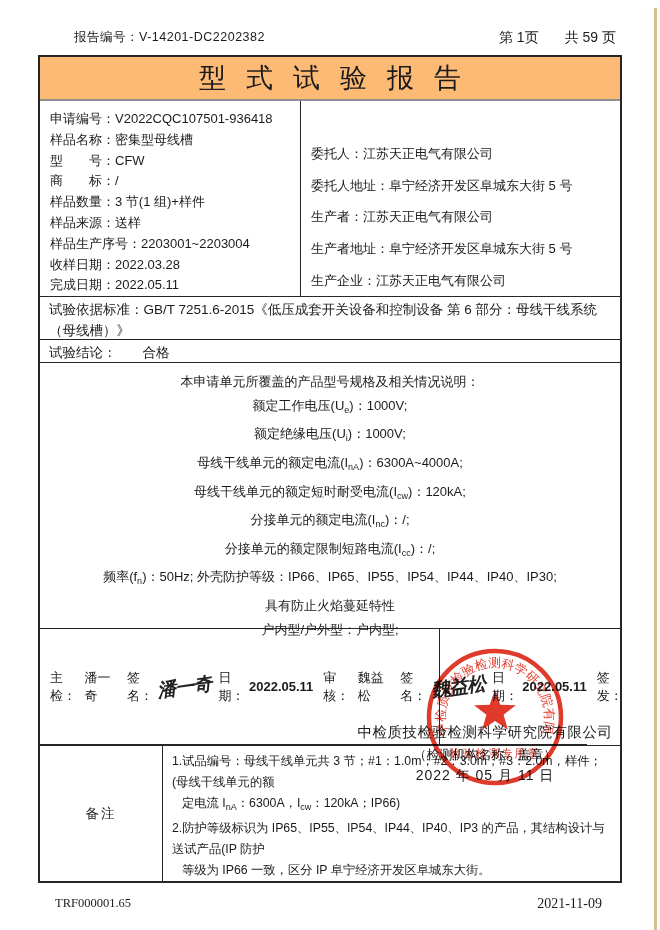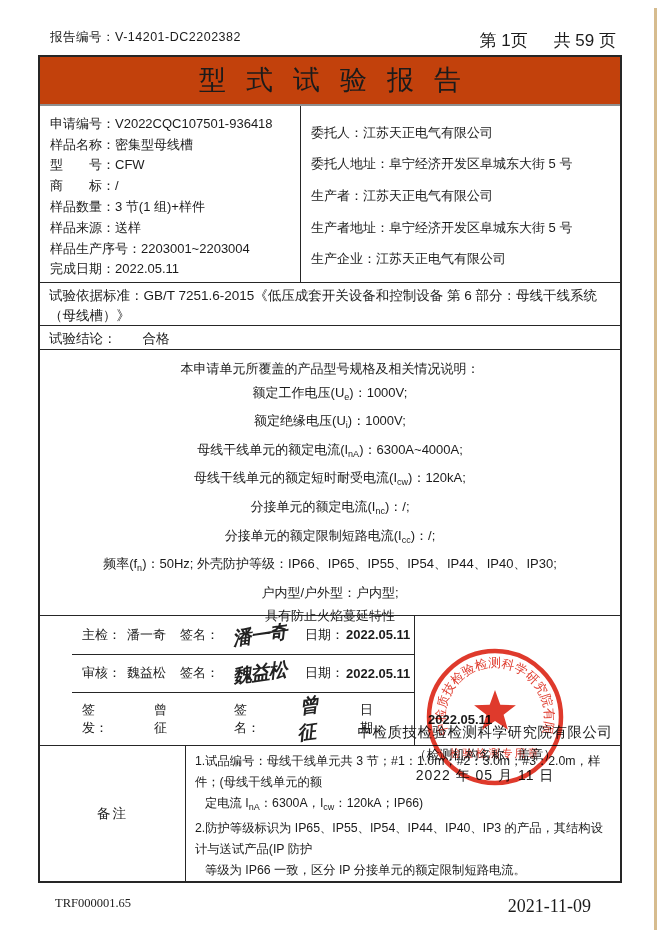--- a/index.html
+++ b/index.html
@@ -2,73 +2,73 @@
 <html><head>
 <meta charset="utf-8">
 <style>
   html,body{margin:0;padding:0;}
   body{
     width:660px;height:930px;position:relative;background:#ffffff;
     font-family:"Liberation Sans","DejaVu Sans",sans-serif;
     color:#1b1b1b;overflow:hidden;
   }
   
-  .hdr{position:absolute;top:29px;left:50px;font-size:12.5px;letter-spacing:.5px;}
-  .hdr-right{position:absolute;top:29px;right:44px;font-size:17px;display:flex;gap:26px;}
+  .hdr{position:absolute;top:29px;left:74px;font-size:12.5px;letter-spacing:.5px;}
+  .hdr-right{position:absolute;top:29px;right:44px;font-size:14px;display:flex;gap:26px;}
   
   .edge-strip{position:absolute;top:8px;right:3px;width:3px;height:922px;background:#d6bc8f;}
   
   .doc{position:absolute;left:38px;top:55px;width:584px;height:828px;
        border:2px solid #262626;box-sizing:border-box;background:#fff;
        display:flex;flex-direction:column;}
   .row{box-sizing:border-box;}
-  .title-row{height:55px;background:#c2410c;border-bottom:2px solid #8f8f8f;
+  .title-row{height:55px;background:#fdba74;border-bottom:2px solid #8f8f8f;
        display:flex;align-items:center;justify-content:center;}
   .title-row .t{font-family:"Liberation Serif","DejaVu Serif",serif;font-size:27px;
        letter-spacing:20px;padding-left:20px;font-weight:500;}
-  .info-row{height:200px;border-bottom:1px solid #262626;display:flex;}
+  .info-row{height:200px;border-bottom:1px solid #262626;display:flex;align-items:flex-end;}
   .info-left{width:261px;border-right:1px solid #262626;box-sizing:border-box;
        padding:8px 0 0 10px;font-size:13px;line-height:20.8px;white-space:nowrap;}
   .info-right{flex:1;padding:11px 8px 0 10px;font-size:13px;line-height:31.6px;white-space:nowrap;}
   .std-row{height:43px;border-bottom:1px solid #262626;padding:3px 9px 0 9px;
        font-size:13.5px;line-height:20.5px;}
   .concl-row{height:27px;border-bottom:1px solid #262626;padding:4px 6px 0 9px;
        font-size:13.5px;display:flex;}
   .concl-row .v{margin-left:26px;}
   .spec-row{height:266px;border-bottom:1px solid #262626;padding:7px 9px 0 9px;
        font-size:13px;line-height:23.6px;text-align:center;}
   .sig-section{height:147px;border-bottom:1px solid #262626;display:flex;}
-  .sig-left{width:343px;border-right:1px solid #262626;box-sizing:border-box;
-       display:flex;flex-direction:column;margin-left:32px;}
+  .sig-left{width:400px;border-right:1px solid #262626;box-sizing:border-box;
+       display:flex;flex-direction:row;}
   .sig-row{flex:1;border-bottom:1px solid #262626;display:flex;align-items:center;
        font-size:13px;padding-left:10px;box-sizing:border-box;}
   .sig-row:last-child{border-bottom:none;gap:40px;}
   .sig-row .nm{margin-left:6px;}
   .sig-row .sl{margin-left:14px;}
   .sig-hand{display:inline-block;width:84px;text-align:center;font-size:19px;font-weight:600;
        transform:rotate(-8deg) skewX(-14deg);letter-spacing:-1px;color:#222;}
   .sig-row .dl{margin-left:2px;}
   .sig-row .dt{font-weight:600;margin-left:2px;font-size:13px;}
   .stamp-cell{flex:1;position:relative;}
   .remarks-row{flex:1;display:flex;}
-  .rem-label{width:146px;border-right:1px solid #262626;box-sizing:border-box;
+  .rem-label{width:123px;border-right:1px solid #262626;box-sizing:border-box;
        display:flex;align-items:center;justify-content:center;font-size:13.5px;letter-spacing:2px;}
   .rem-body{flex:1;padding:5px 6px 0 9px;font-size:12.3px;line-height:21px;}
   .rem-line.cont{padding-left:10px;}
   .ssub{font-size:9px;vertical-align:-3px;}
   
   .stamp-text{position:absolute;left:348px;top:723px;width:274px;text-align:center;z-index:2;}
   .stamp-text .org{font-size:14.5px;letter-spacing:.5px;white-space:nowrap;}
   .stamp-text .note{font-size:13px;margin-top:4px;}
   .stamp-text .sdate{font-size:14px;margin-top:3px;letter-spacing:1px;}
   .seal{position:absolute;left:410px;top:632px;width:170px;height:170px;z-index:3;
         mix-blend-mode:multiply;opacity:.93;}
   
   .ftr-left{position:absolute;left:55px;top:896px;font-family:"Liberation Serif","DejaVu Serif",serif;font-size:12.5px;}
-  .ftr-right{position:absolute;right:69px;top:896px;font-family:"Liberation Serif","DejaVu Serif",serif;font-size:18px;text-align:right;}
+  .ftr-right{position:absolute;right:58px;top:896px;font-family:"Liberation Serif","DejaVu Serif",serif;font-size:14px;text-align:right;}
 </style>
 </head>
 <body>
 
 <div class="hdr">
   <span>报告编号：</span><span>V-14201-DC2202382</span>
 </div>
 <div class="hdr-right">
   <span>第 1页</span>
   <span>共 59 页</span>
@@ -84,20 +84,21 @@
 
   <div class="row info-row">
     <div class="info-left">
       <div><span>申请编号：</span><span>V2022CQC107501-936418</span></div>
       <div><span>样品名称：</span><span>密集型母线槽</span></div>
       <div><span>型　　号：</span><span>CFW</span></div>
       <div><span>商　　标：</span><span>/</span></div>
       <div><span>样品数量：</span><span>3 节(1 组)+样件</span></div>
       <div><span>样品来源：</span><span>送样</span></div>
       <div><span>样品生产序号：</span><span>2203001~2203004</span></div>
+      <div><span>收样日期：</span><span>2022.03.28</span></div>
       <div><span>完成日期：</span><span>2022.05.11</span></div>
     </div>
     <div class="info-right">
       <div><span>委托人：</span><span>江苏天正电气有限公司</span></div>
       <div><span>委托人地址：</span><span>阜宁经济开发区阜城东大街 5 号</span></div>
       <div><span>生产者：</span><span>江苏天正电气有限公司</span></div>
       <div><span>生产者地址：</span><span>阜宁经济开发区阜城东大街 5 号</span></div>
       <div><span>生产企业：</span><span>江苏天正电气有限公司</span></div>
     </div>
   </div>
@@ -113,22 +114,22 @@
 
   <div class="row spec-row">
     <div>本申请单元所覆盖的产品型号规格及相关情况说明：</div>
     <div><span>额定工作电压(U</span><span class="ssub">e</span><span>)：1000V;</span></div>
     <div><span>额定绝缘电压(U</span><span class="ssub">i</span><span>)：1000V;</span></div>
     <div><span>母线干线单元的额定电流(I</span><span class="ssub">nA</span><span>)：6300A~4000A;</span></div>
     <div><span>母线干线单元的额定短时耐受电流(I</span><span class="ssub">cw</span><span>)：120kA;</span></div>
     <div><span>分接单元的额定电流(I</span><span class="ssub">nc</span><span>)：/;</span></div>
     <div><span>分接单元的额定限制短路电流(I</span><span class="ssub">cc</span><span>)：/;</span></div>
     <div><span>频率(f</span><span class="ssub">n</span><span>)：50Hz; 外壳防护等级：IP66、IP65、IP55、IP54、IP44、IP40、IP30;</span></div>
+    <div><span>具有防止火焰蔓延特性</span></div>
     <div><span>户内型/户外型：户内型;</span></div>
-    <div><span>具有防止火焰蔓延特性</span></div>
   </div>
 
   <div class="row sig-section">
     <div class="sig-left">
       <div class="sig-row">
         <span>主检：</span>
         <span class="nm">潘一奇</span>
         <span class="sl">签名：</span>
         <span class="sig-hand">潘一奇</span>
         <span class="dl">日期：</span>
@@ -153,21 +154,21 @@
     </div>
     <div class="stamp-cell"></div>
   </div>
 
   <div class="row remarks-row">
     <div class="rem-label">备注</div>
     <div class="rem-body">
       <div class="rem-line"><span>1.试品编号：母线干线单元共 3 节；#1：1.0m；#2：3.0m；#3：2.0m，样件；(母线干线单元的额</span></div>
       <div class="rem-line cont"><span>定电流 I</span><span class="ssub">nA</span><span>：6300A，I</span><span class="ssub">cw</span><span>：120kA；IP66)</span></div>
       <div class="rem-line"><span>2.防护等级标识为 IP65、IP55、IP54、IP44、IP40、IP3 的产品，其结构设计与送试产品(IP 防护</span></div>
-      <div class="rem-line cont"><span>等级为 IP66 一致，区分 IP 分接单元的额定限制短路电流。</span></div>
+      <div class="rem-line cont"><span>等级为 IP66 一致，区分 IP 阜宁经济开发区阜城东大街。</span></div>
     </div>
   </div>
 
 </div>
 
 <div class="stamp-text">
   <div class="org">中检质技检验检测科学研究院有限公司</div>
   <div class="note">（检测机构名称、盖章）</div>
   <div class="sdate">2022 年 05 月 11 日</div>
 </div>

